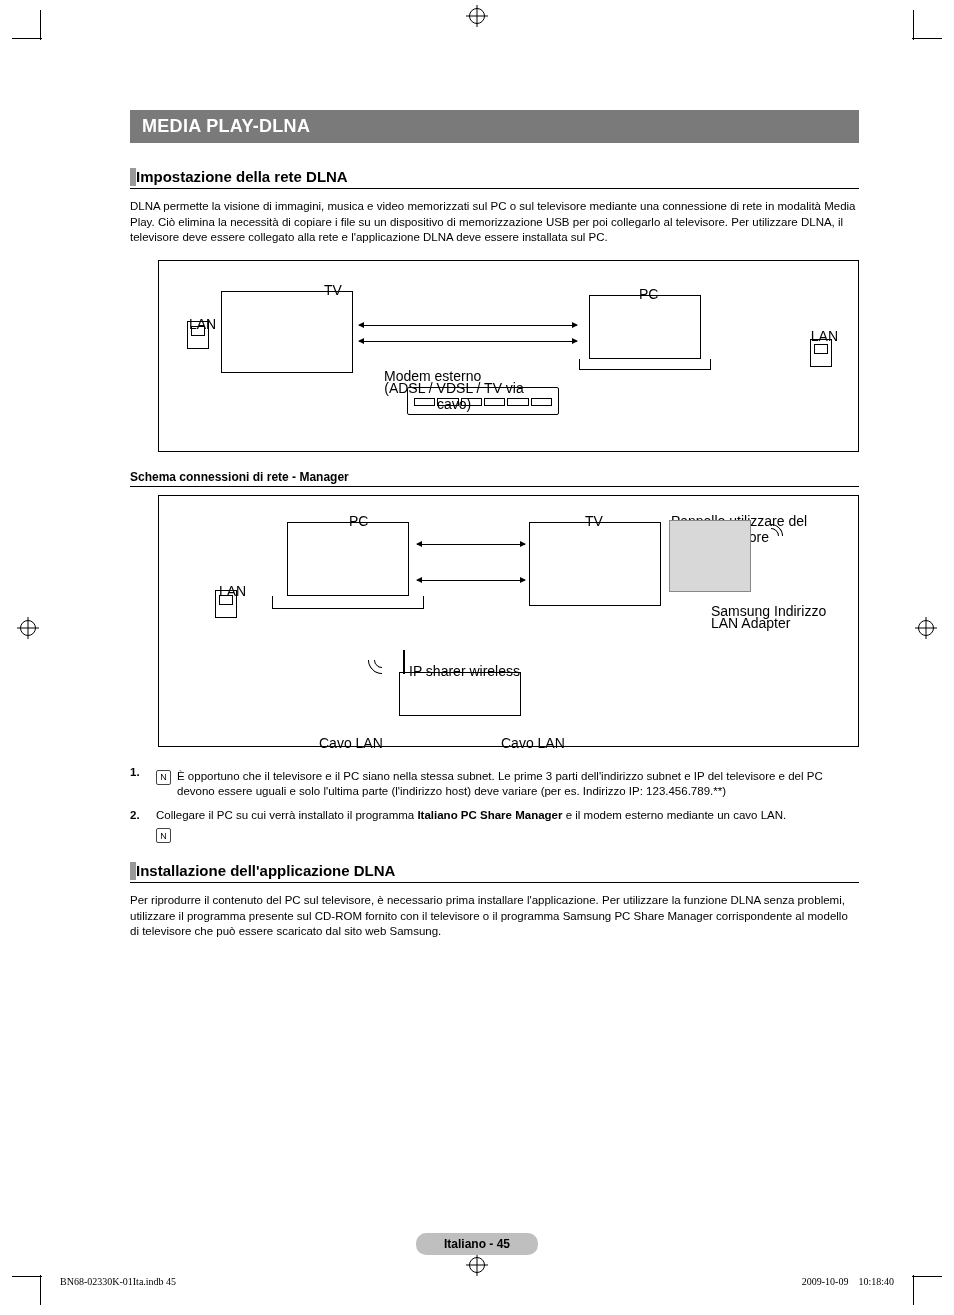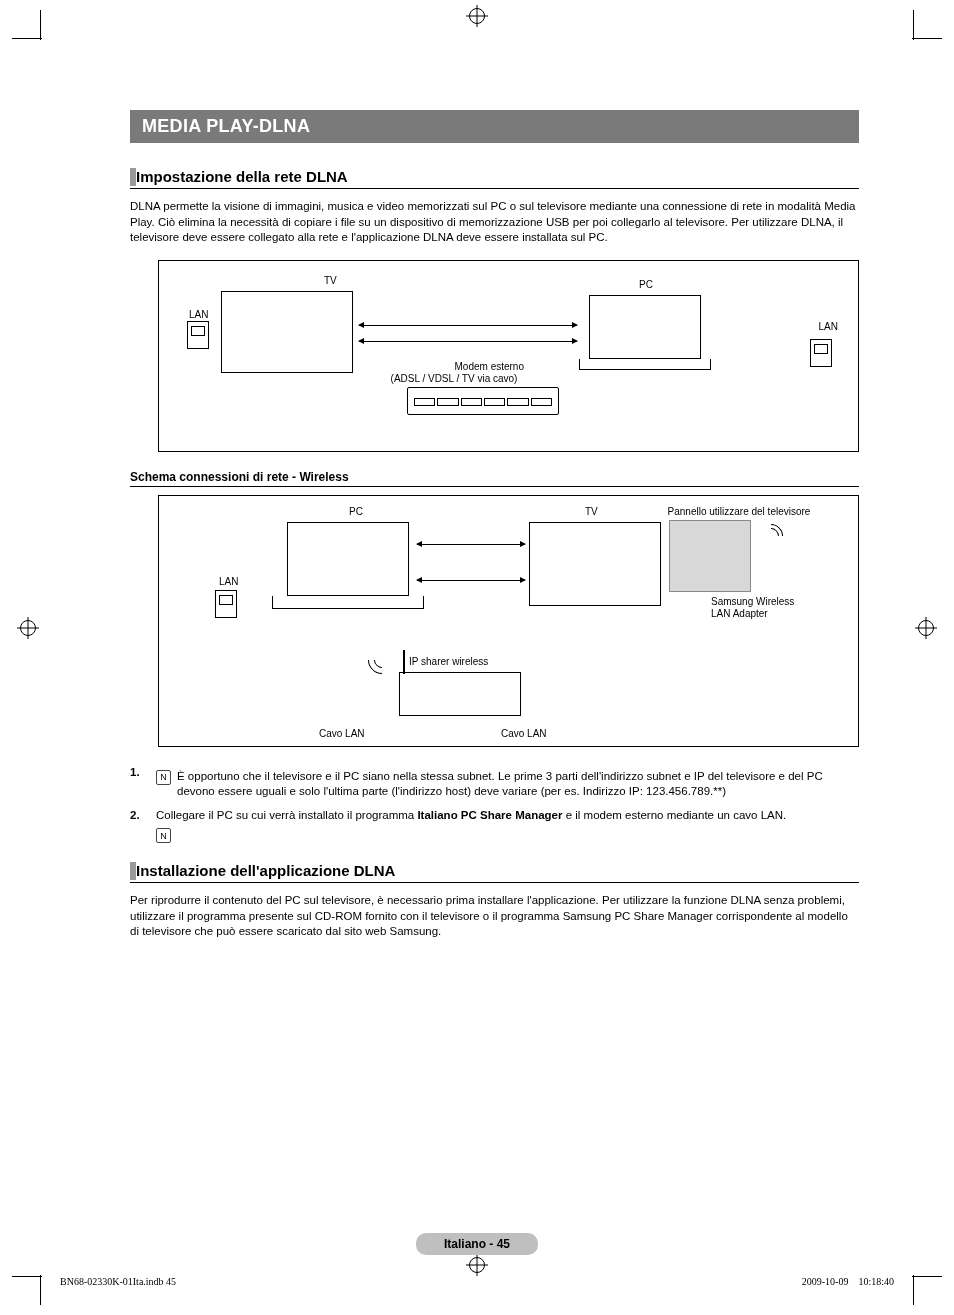--- a/index.html
+++ b/index.html
@@ -62,21 +62,21 @@
   .diagram {
     border: 1px solid #000;
     height: 190px;
     margin: 0 0 18px 28px;
     position: relative;
     font-size: 10px;
   }
   .diagram2 {
     height: 250px;
   }
-  .dlabel { position: absolute; font-size: 10px; }
+  .dlabel { position: absolute; font-size: 14px; margin-top: 7px; }
   .ol {
     list-style: none;
     padding: 0;
     margin: 10px 0 18px 0;
     font-size: 11.5px;
     line-height: 1.35;
   }
   .ol > li { display: flex; gap: 8px; margin-bottom: 8px; }
   .ol .num { font-weight: bold; flex-shrink: 0; width: 18px; }
   .note-row { display: flex; gap: 6px; margin-top: 4px; }
@@ -157,21 +157,21 @@
     <div class="heading-bar"></div>
     <div class="heading-text">Impostazione della rete DLNA</div>
   </div>
   <p class="body-text">DLNA permette la visione di immagini, musica e video memorizzati sul PC o sul televisore mediante una connessione di rete in modalità Media Play. Ciò elimina la necessità di copiare i file su un dispositivo di memorizzazione USB per poi collegarlo al televisore. Per utilizzare DLNA, il televisore deve essere collegato alla rete e l'applicazione DLNA deve essere installata sul PC.</p>
 
   <div class="diagram">
     <span class="dlabel" style="left:165px;top:14px">TV</span>
     <span class="dlabel" style="left:480px;top:18px">PC</span>
     <span class="dlabel" style="left:30px;top:48px">LAN</span>
     <span class="dlabel" style="right:20px;top:60px;text-align:right">LAN</span>
-    <span class="dlabel" style="left:225px;top:100px;width:140px;text-align:right">Modem esterno</span>
+    <span class="dlabel" style="left:225px;top:100px;width:140px;text-align:left">Modem esterno</span>
     <span class="dlabel" style="left:225px;top:112px;width:140px;text-align:center">(ADSL / VDSL / TV via cavo)</span>
 
     <div class="tv-box" style="left:62px;top:30px;width:130px;height:80px"></div>
 
     <div class="port-box" style="left:28px;top:60px"></div>
     <div class="port-box" style="right:26px;top:78px"></div>
 
     <div class="laptop" style="left:430px;top:34px">
       <div class="screen" style="width:110px;height:62px"></div>
       <div class="base" style="width:130px;height:10px;margin-left:-10px"></div>
@@ -185,27 +185,27 @@
           <span></span>
           <span></span>
           <span></span>
         </div>
     </div>
 
     <div class="arrow-shaft bi" style="left:200px;top:64px;width:218px"></div>
     <div class="arrow-shaft bi" style="left:200px;top:80px;width:218px"></div>
   </div>
 
-  <div class="sub-heading">Schema connessioni di rete - Wireless</div>
+  <div class="sub-heading">Schema connessioni di rete - Manager</div>
   <div class="diagram diagram2">
     <span class="dlabel" style="left:190px;top:10px">PC</span>
     <span class="dlabel" style="left:426px;top:10px">TV</span>
     <span class="dlabel" style="left:490px;top:10px;width:180px;text-align:center">Pannello utilizzare del televisore</span>
     <span class="dlabel" style="left:60px;top:80px">LAN</span>
-    <span class="dlabel" style="left:552px;top:100px">Samsung Wireless</span>
+    <span class="dlabel" style="left:552px;top:100px">Samsung Indirizzo</span>
     <span class="dlabel" style="left:552px;top:112px">LAN Adapter</span>
     <span class="dlabel" style="left:250px;top:160px">IP sharer wireless</span>
     <span class="dlabel" style="left:160px;top:232px">Cavo LAN</span>
     <span class="dlabel" style="left:342px;top:232px">Cavo LAN</span>
 
     <div class="laptop" style="left:128px;top:26px">
       <div class="screen" style="width:120px;height:72px"></div>
       <div class="base" style="width:150px;height:12px;margin-left:-15px"></div>
     </div>
 

